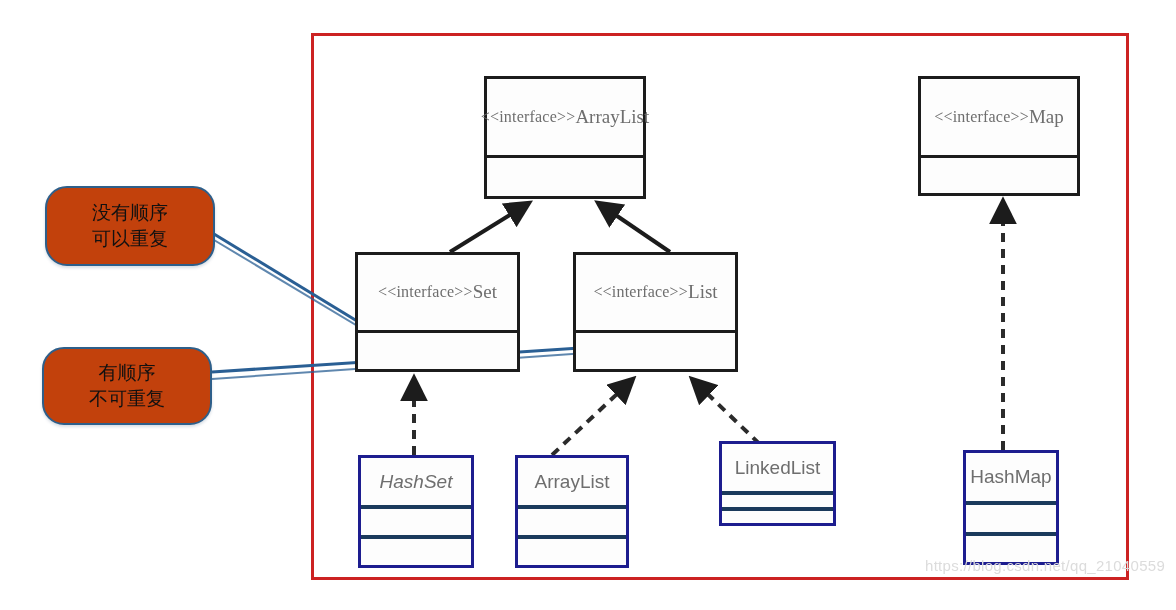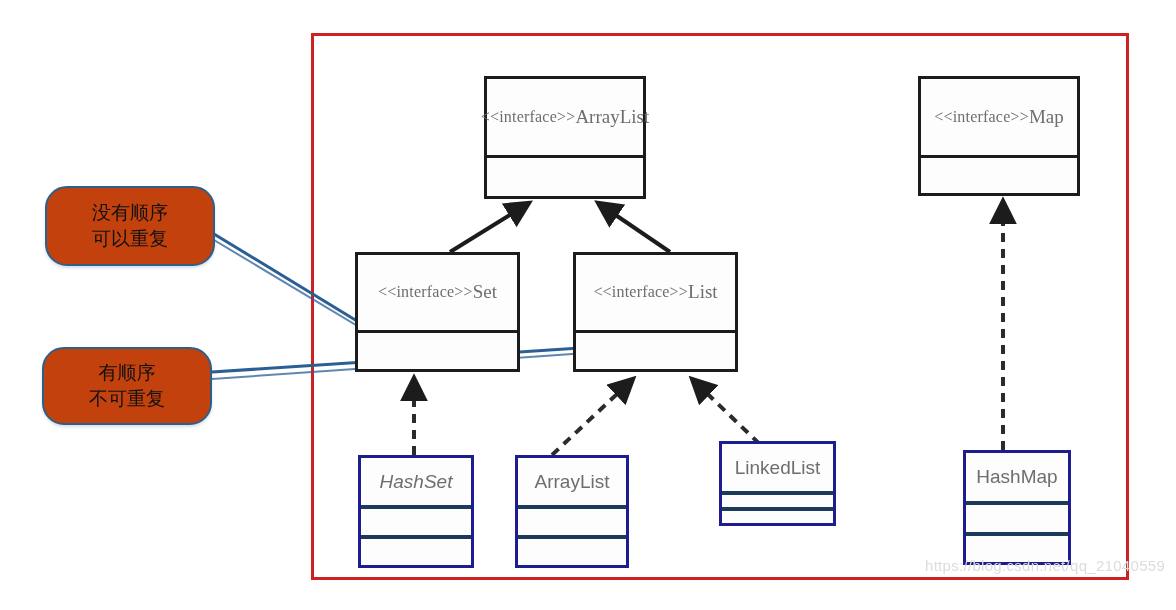--- a/index.html
+++ b/index.html
@@ -225,21 +225,21 @@
     <div class="row"></div>
     <div class="row"></div>
   </div>
 
   <div class="cls-box" style="left:719px; top:441px; width:117px; height:85px;">
     <div class="head" style="height:47px;">LinkedList</div>
     <div class="row"></div>
     <div class="row"></div>
   </div>
 
-  <div class="cls-box" style="left:963px; top:450px; width:108px; height:115px;gap:20px;">
+  <div class="cls-box" style="left:963px; top:450px; width:96px; height:115px;gap:20px;">
     <div class="head" style="height:48px;">HashMap</div>
     <div class="row"></div>
     <div class="row"></div>
   </div>
 
   <div class="note" style="left:45px; top:186px; width:170px; height:80px;">
     <span>没有顺序</span>
     <span>可以重复</span>
   </div>
 

